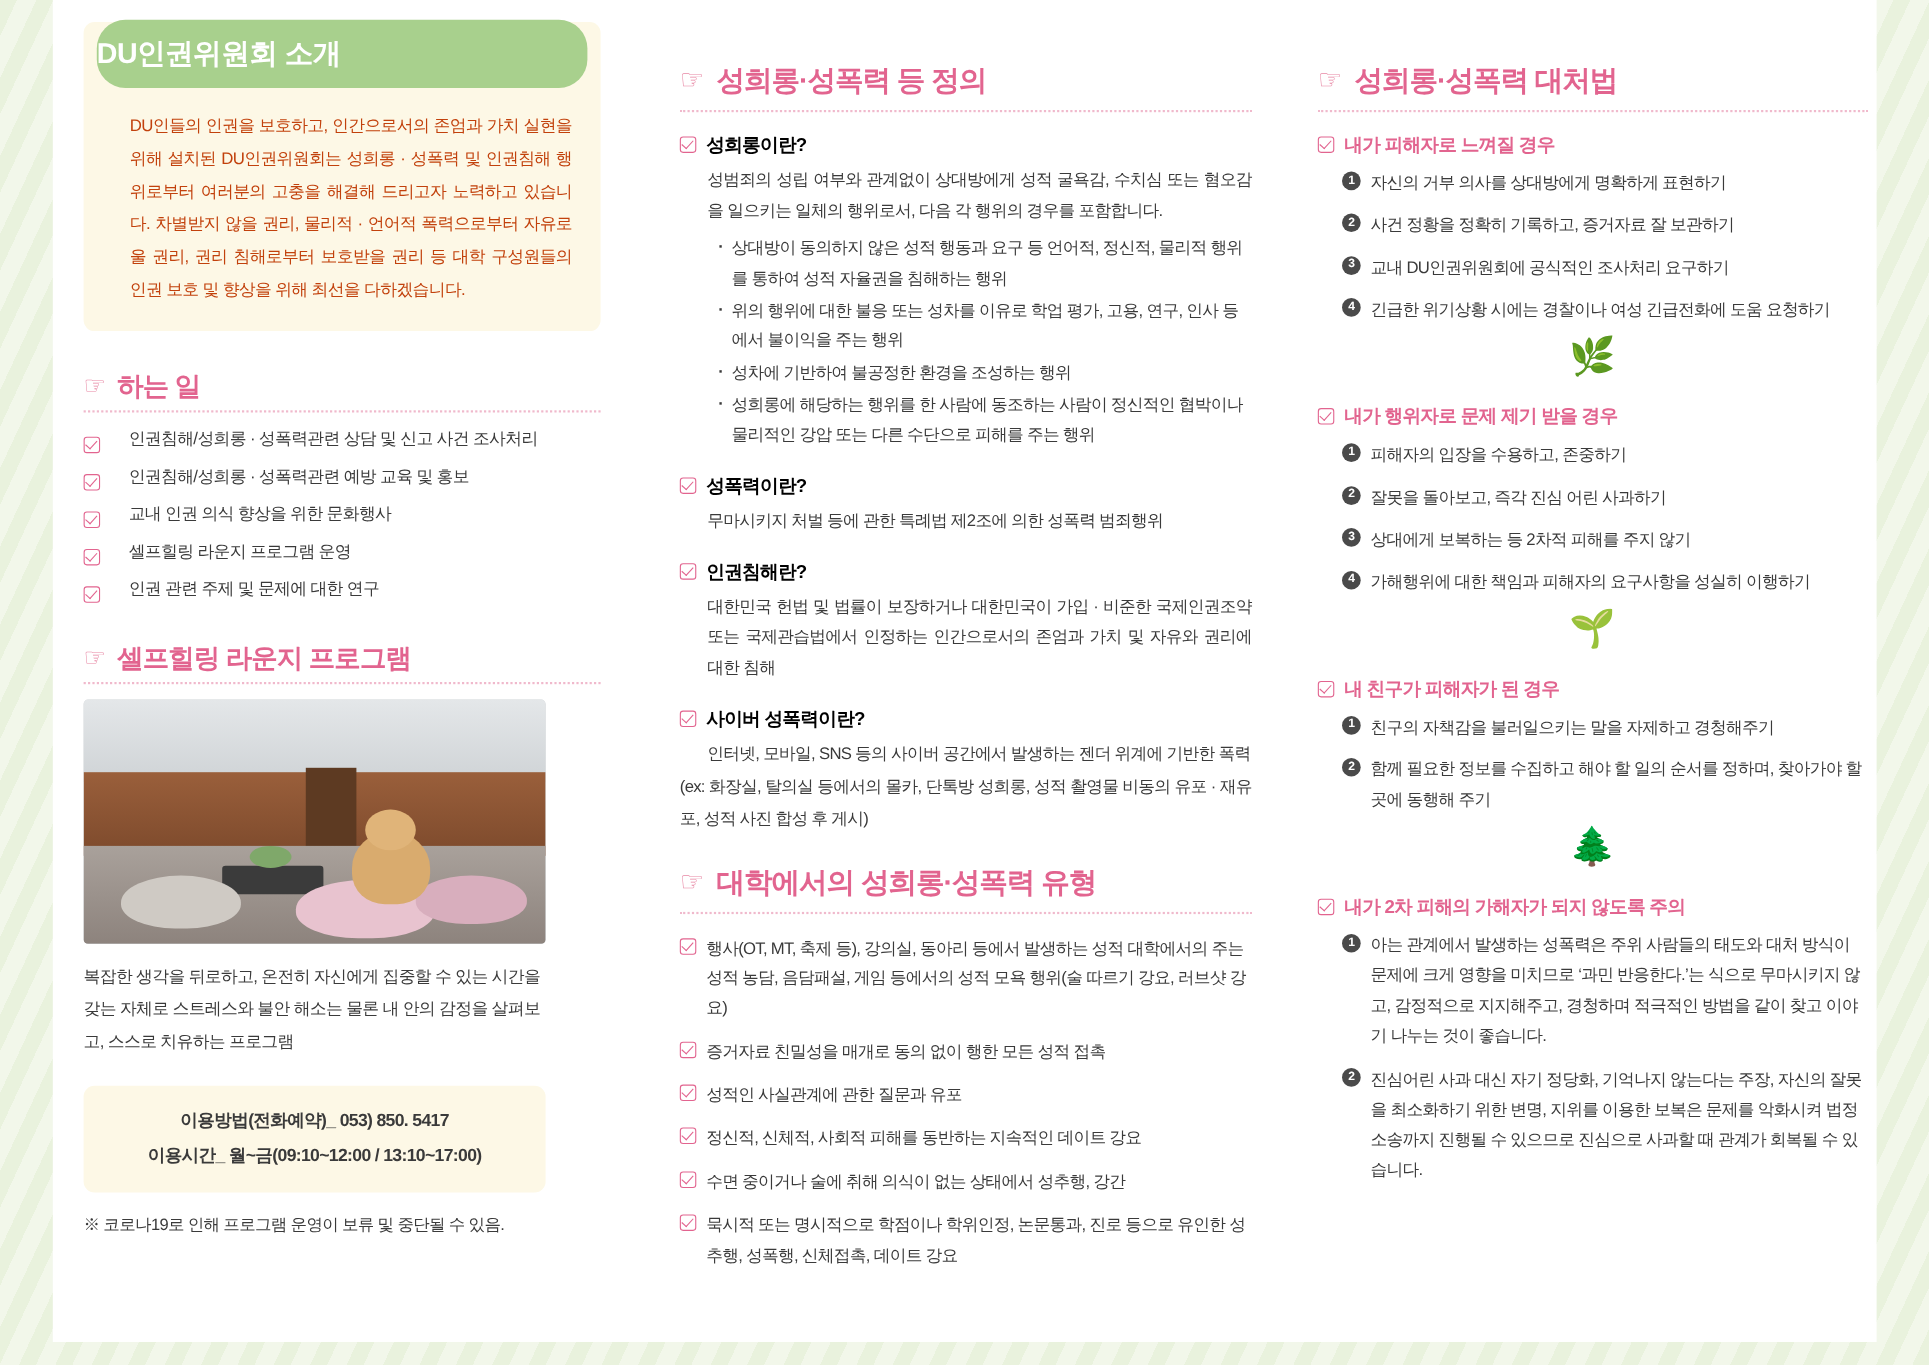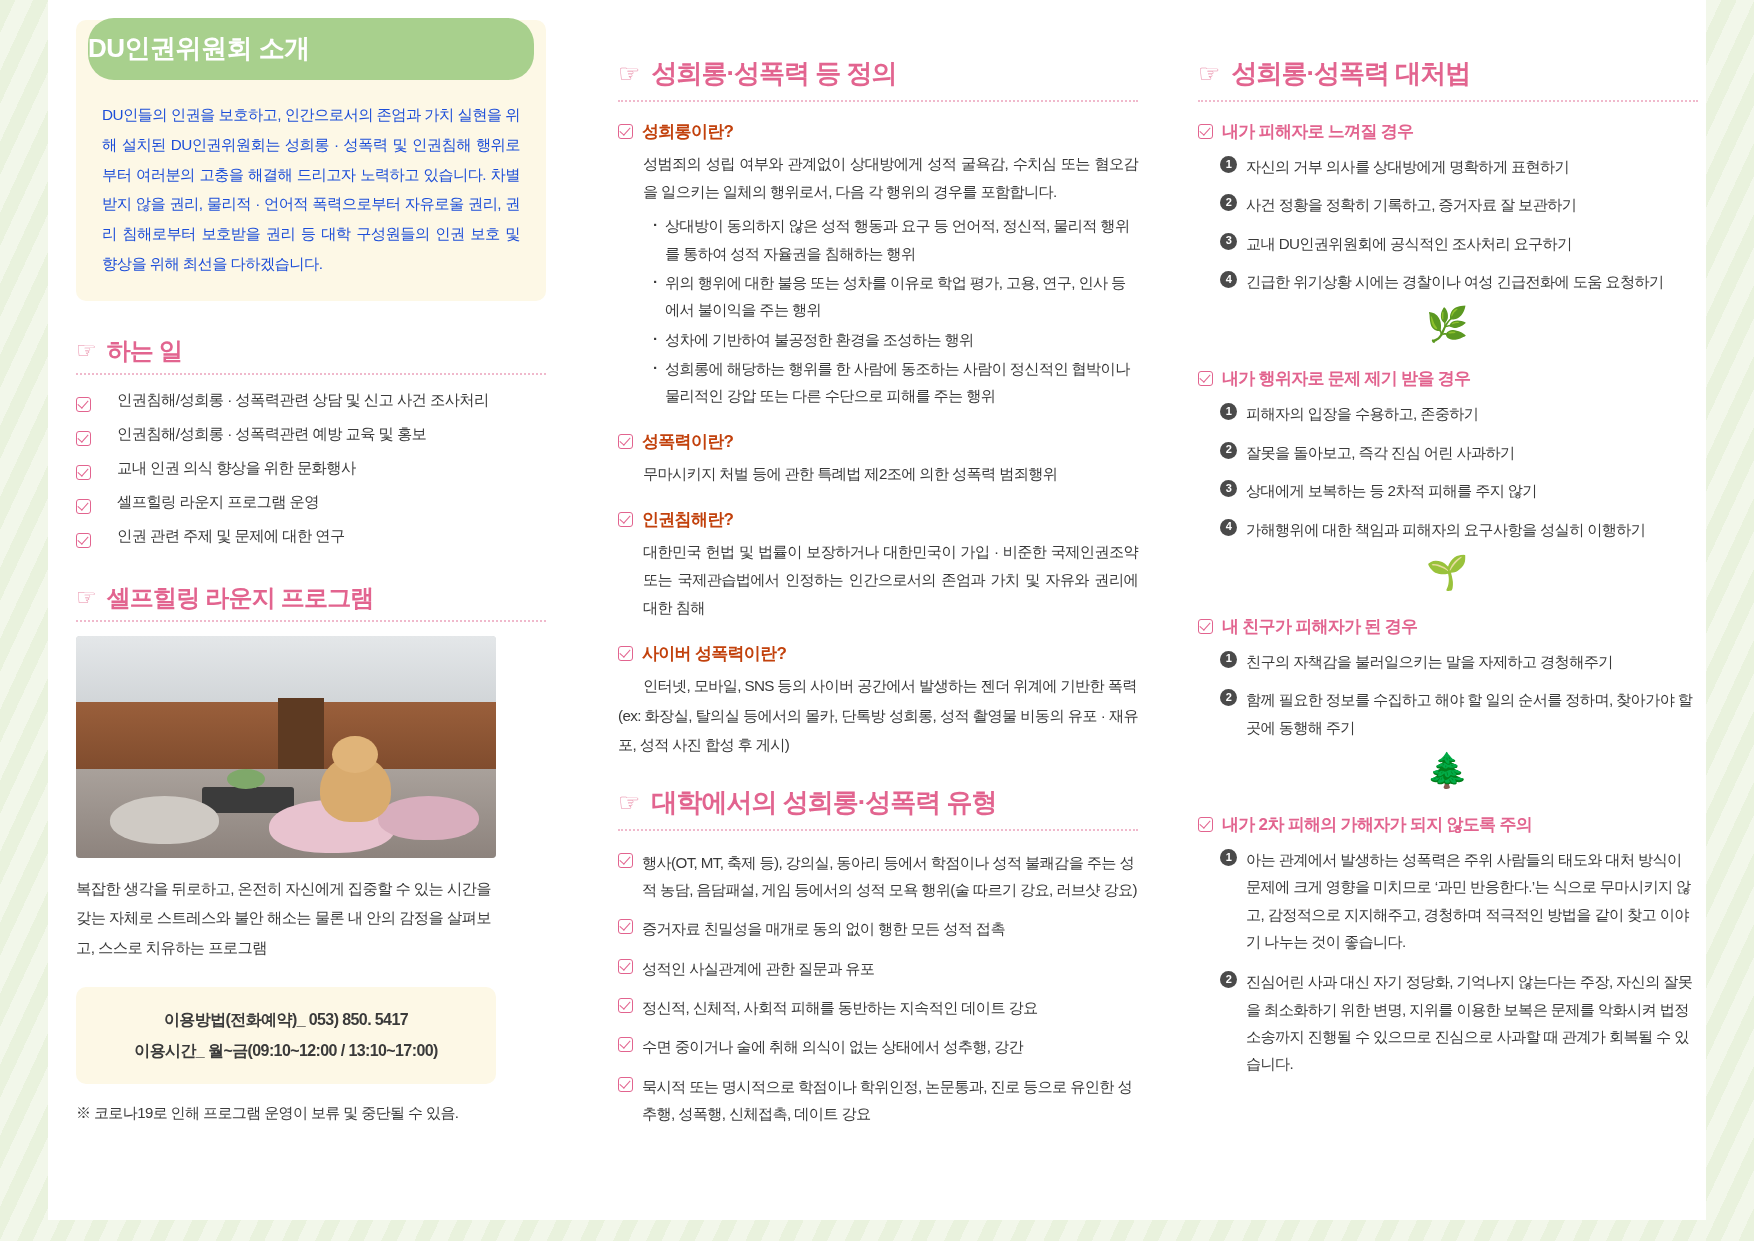--- a/index.html
+++ b/index.html
@@ -61,24 +61,24 @@
     font-size: 26px;
     font-weight: bold;
     text-align: left;
     padding: 13px 0 14px 0;
     letter-spacing: -0.5px;
     margin: 0 12px;
     position: relative;
     top: -2px;
   }
   .intro-text {
-    padding: 18px 26px 0 26px;
+    padding: 18px 26px 0 42px;
     font-size: 15.3px;
     line-height: 1.95;
-    color: #1d4ed8;
+    color: #c2410c;
     letter-spacing: -0.6px;
     text-align: justify;
   }
 
   .sec-head {
     display: flex;
     align-items: center;
     gap: 10px;
     margin-top: 34px;
     margin-bottom: 6px;
@@ -199,21 +199,21 @@
   }
   .col-head .hand { font-size: 25px; color: #e88aa6; line-height: 1; }
   .col-head .htxt {
     font-size: 26px; font-weight: bold; color: #e2648f; letter-spacing: -1px;
   }
   .col-head-dot { border-bottom: 2px dotted #f0b9cc; margin-top: 9px; margin-bottom: 18px; }
 
   .q-block { margin-bottom: 20px; }
   .q-title {
     display: flex; align-items: flex-start; gap: 9px;
-    font-size: 17px; font-weight: bold; color: #c2410c;
+    font-size: 17px; font-weight: bold; color: #000000;
     letter-spacing: -0.7px; margin-bottom: 7px;
   }
   .q-title .chkbox { margin-top: 4px; border-color:#e2648f; }
   .q-body {
     font-size: 15.2px; color: #3a3a3a; line-height: 1.85;
     letter-spacing: -0.65px; padding-left: 25px; text-align: justify;
   }
   .bullets { list-style: none; margin: 4px 0 0 0; padding: 0; }
   .bullets li {
     font-size: 15.2px; color: #3a3a3a; line-height: 1.8;
@@ -381,21 +381,21 @@
 
     <div class="col-head" style="margin-top:26px;">
       <span class="hand">☞</span>
       <span class="htxt">대학에서의 성희롱·성폭력 유형</span>
     </div>
     <div class="col-head-dot"></div>
 
     <ul class="mid-list">
       <li>
             <span class="chkbox"></span>
-            <span>행사(OT, MT, 축제 등), 강의실, 동아리 등에서 학점이나 성적 불쾌감을 주는 성적 농담, 음담패설, 게임 등에서의 성적 모욕 행위(술 따르기 강요, 러브샷 강요)</span>
+            <span>행사(OT, MT, 축제 등), 강의실, 동아리 등에서 발생하는 성적 대학에서의 주는 성적 농담, 음담패설, 게임 등에서의 성적 모욕 행위(술 따르기 강요, 러브샷 강요)</span>
           </li>
       <li>
             <span class="chkbox"></span>
             <span>증거자료 친밀성을 매개로 동의 없이 행한 모든 성적 접촉</span>
           </li>
       <li>
             <span class="chkbox"></span>
             <span>성적인 사실관계에 관한 질문과 유포</span>
           </li>
       <li>

